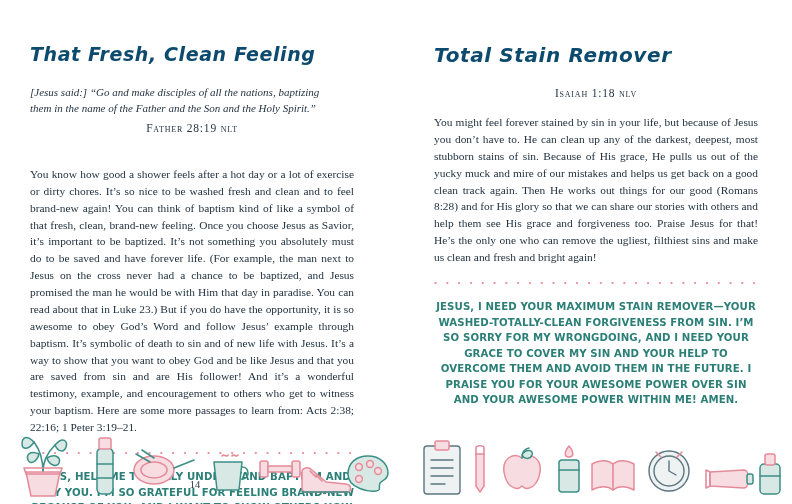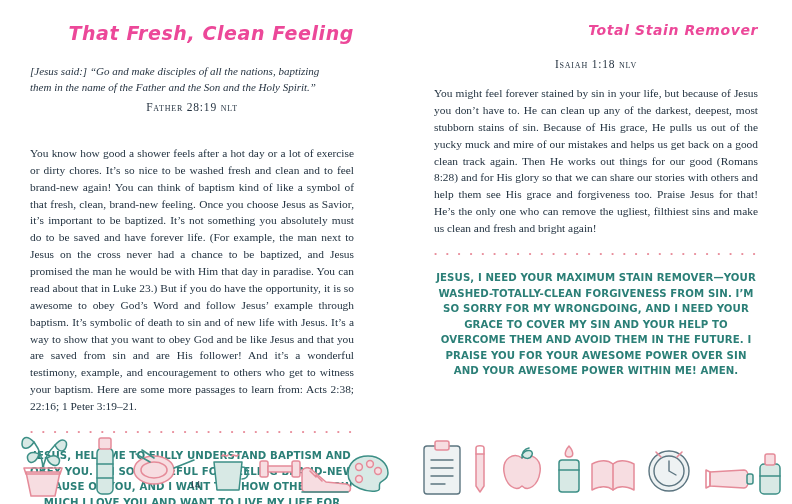--- a/index.html
+++ b/index.html
@@ -25,32 +25,32 @@
     position: relative;
     width: 396px;
     height: 504px;
     box-sizing: border-box;
     padding: 22px 34px 0 34px;
   }
   .page.left { padding-left: 30px; padding-right: 42px; }
   .page.right { padding-left: 38px; padding-right: 34px; }
 
   .title {
-    text-align: right;
-    color: #ec4899;
+    text-align: left;
+    color: #0c4a6e;
     font-family: "DejaVu Sans", sans-serif;
     font-style: italic;
     font-weight: bold;
     font-size: 19.5px;
     letter-spacing: 0.6px;
-    margin: 0 0 0 0;
+    margin: 21px 0 0 0;
     white-space: nowrap;
   }
   .title-left { font-size: 19px; }
-  .title-right { font-size: 14px; }
+  .title-right { font-size: 20px; }
 
   .verse {
     margin: 20px 0 0 0;
     text-align: left;
     font-style: italic;
     font-size: 11px;
     line-height: 1.45;
     color: #263442;
     font-family: "Liberation Serif", serif;
   }

